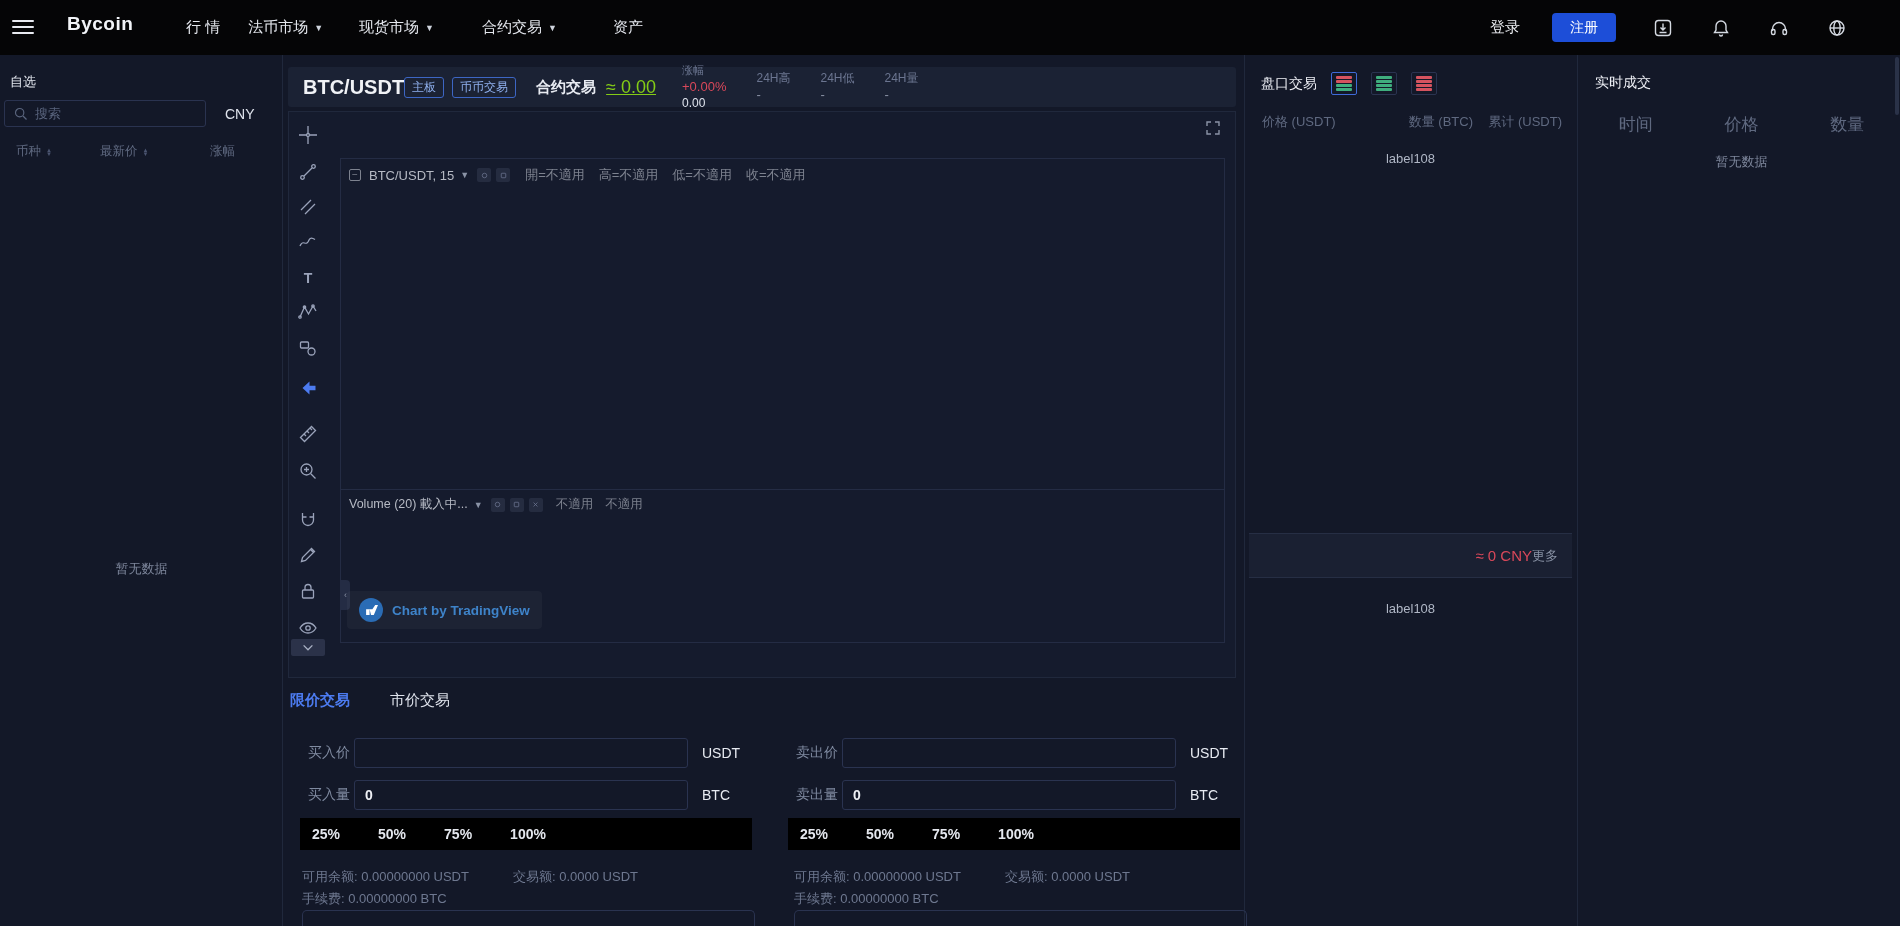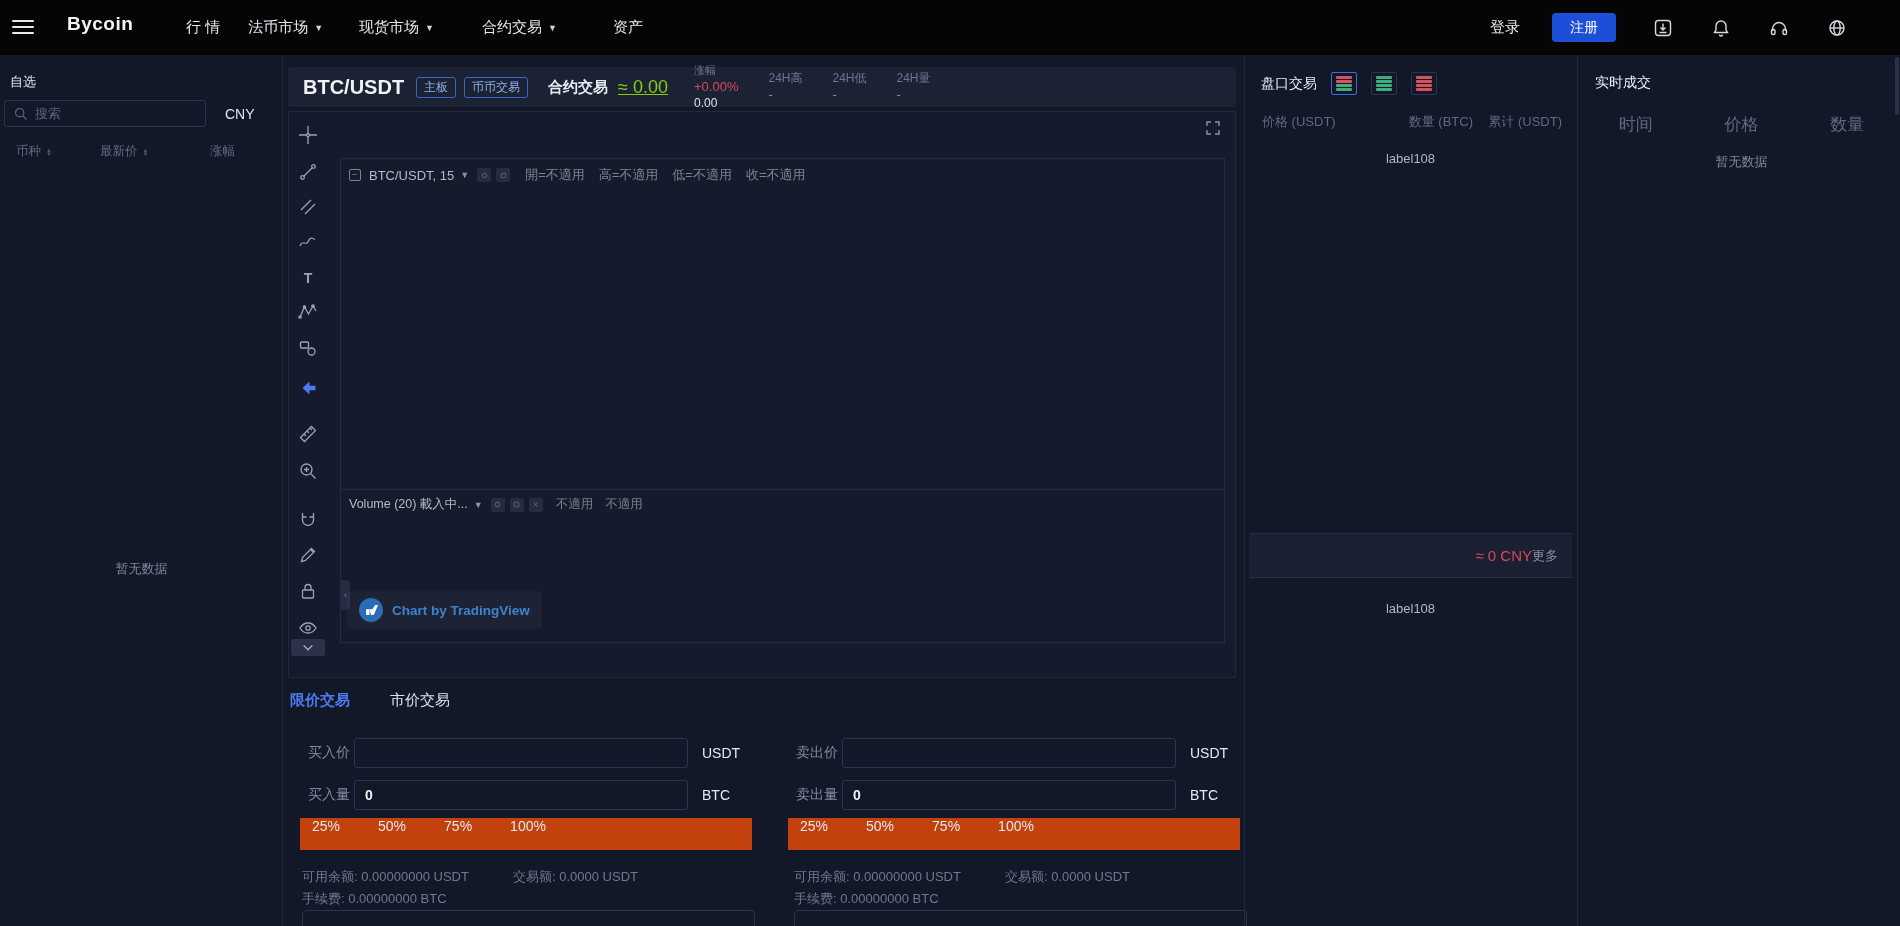--- a/index.html
+++ b/index.html
@@ -43,21 +43,21 @@
   .sort { display:inline-flex; flex-direction:column; margin-left:5px; line-height:4px; }
   .sort i { font-style:normal; font-size:6px; color:#4a5470; }
   .sb-empty { position:absolute; left:0; top:505px; width:283px; text-align:center; font-size:13px; color:#7e879c; }
 
   
   .vline { position:absolute; top:55px; bottom:0; width:1px; background:#20283c; }
 
   
   .ticker { position:absolute; left:288px; top:67px; width:948px; height:40px; background:#1b2234; border-radius:3px; display:flex; align-items:center; padding-left:15px; }
   .pair { font-size:20px; font-weight:bold; color:#f0f2f6; }
-  .badge { margin-left:12px; border:1px solid #3d66c4; border-radius:3px; color:#8fb0ee; font-size:12px; padding:1px 7px; cursor:default; }
+  .badge { border:1px solid #3d66c4; border-radius:3px; color:#8fb0ee; font-size:12px; padding:1px 7px; cursor:default; }
   .badge + .badge { margin-left:8px; }
   .latest-label { margin-left:20px; font-size:15px; font-weight:bold; color:#e8ebf2; }
   .latest-value { margin-left:10px; font-size:18px; color:#84cc16;text-decoration:underline; }
   .t-col { display:flex; flex-direction:column; line-height:1.35; }
   .t-col.change { margin-left:26px; }
   .t-col .lab { font-size:11px; color:#6b7590; }
   .t-col .pct { font-size:13px; color:#d9485a; }
   .t-col .val { font-size:12px; color:#dfe3ec; }
   .t-col.h24 { margin-left:30px; }
   .t-col.h24 .lab { font-size:12px; }
@@ -91,21 +91,21 @@
   
   .forms { position:absolute; left:288px; top:684px; width:957px; height:242px; }
   .tabs { position:absolute; left:0; top:0; height:32px; display:flex; align-items:center; padding-left:2px; }
   .tab { font-size:15px; cursor:pointer; }
   .tab.active { color:#4c7bf0; font-weight:bold; }
   .tab.idle { color:#dfe3ec; margin-left:40px; }
   .f-row { position:absolute; height:30px; display:flex; align-items:center; }
   .f-label { font-size:14px; color:#7f8aa0; width:54px; }
   .f-input { width:334px; height:30px; border:1px solid #2a3350; border-radius:3px; background:transparent; color:#eef0f5; font-size:14px; font-weight:bold; padding:0 10px; outline:none; font-family:inherit; }
   .f-unit { font-size:14px; color:#e8ebf2; margin-left:14px; }
-  .pct-strip { position:absolute; top:134px; width:452px; height:32px; background:#c2410c; display:flex; align-items:flex-start; padding-left:12px; gap:38px; }
+  .pct-strip { position:absolute; top:134px; width:452px; height:32px; background:#000000; display:flex; align-items:center; padding-left:12px; gap:38px;font-weight:bold; }
   .pct { font-size:14px; color:#e4e7ee; cursor:pointer; }
   .bal-row { position:absolute; display:flex; font-size:13px; color:#6e7890; white-space:nowrap; }
   .stub { position:absolute; top:226px; width:453px; height:16px; border:1px solid #2a3350; border-bottom:none; border-radius:5px 5px 0 0; }
 
   
   .orderbook { position:absolute; left:1249px; top:55px; width:323px; height:871px; }
   .ob-head { position:absolute; left:12px; top:17px; display:flex; align-items:center; }
   .ob-title { font-size:14px; color:#eceef4; }
   .ob-icon { width:26px; height:23px; border:1px solid #2a3350; border-radius:2px; margin-left:14px; padding:3px 4px; display:flex; flex-direction:column; justify-content:space-between; cursor:pointer; }
   .ob-icon.sel { border-color:#3f6ad8; }

